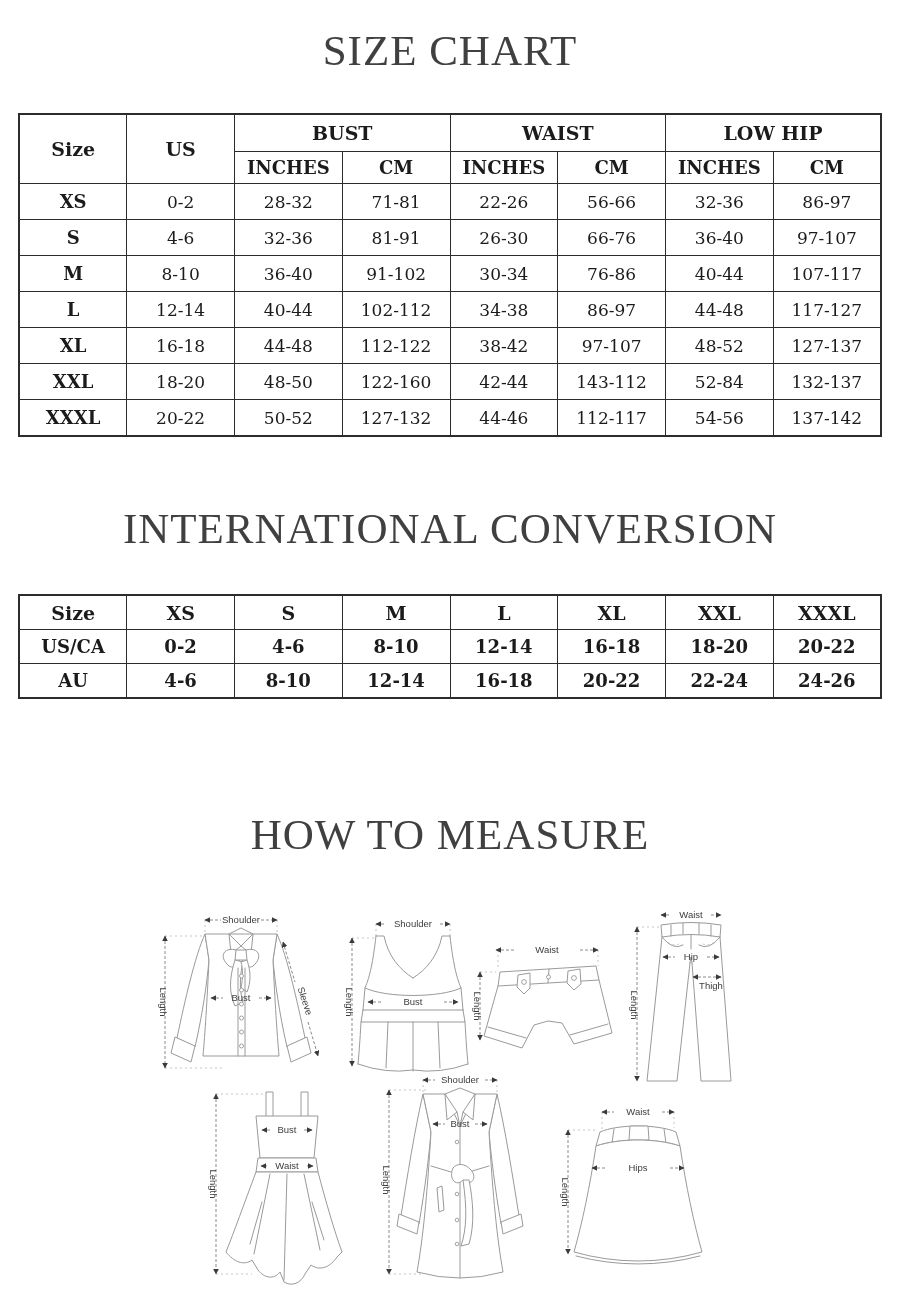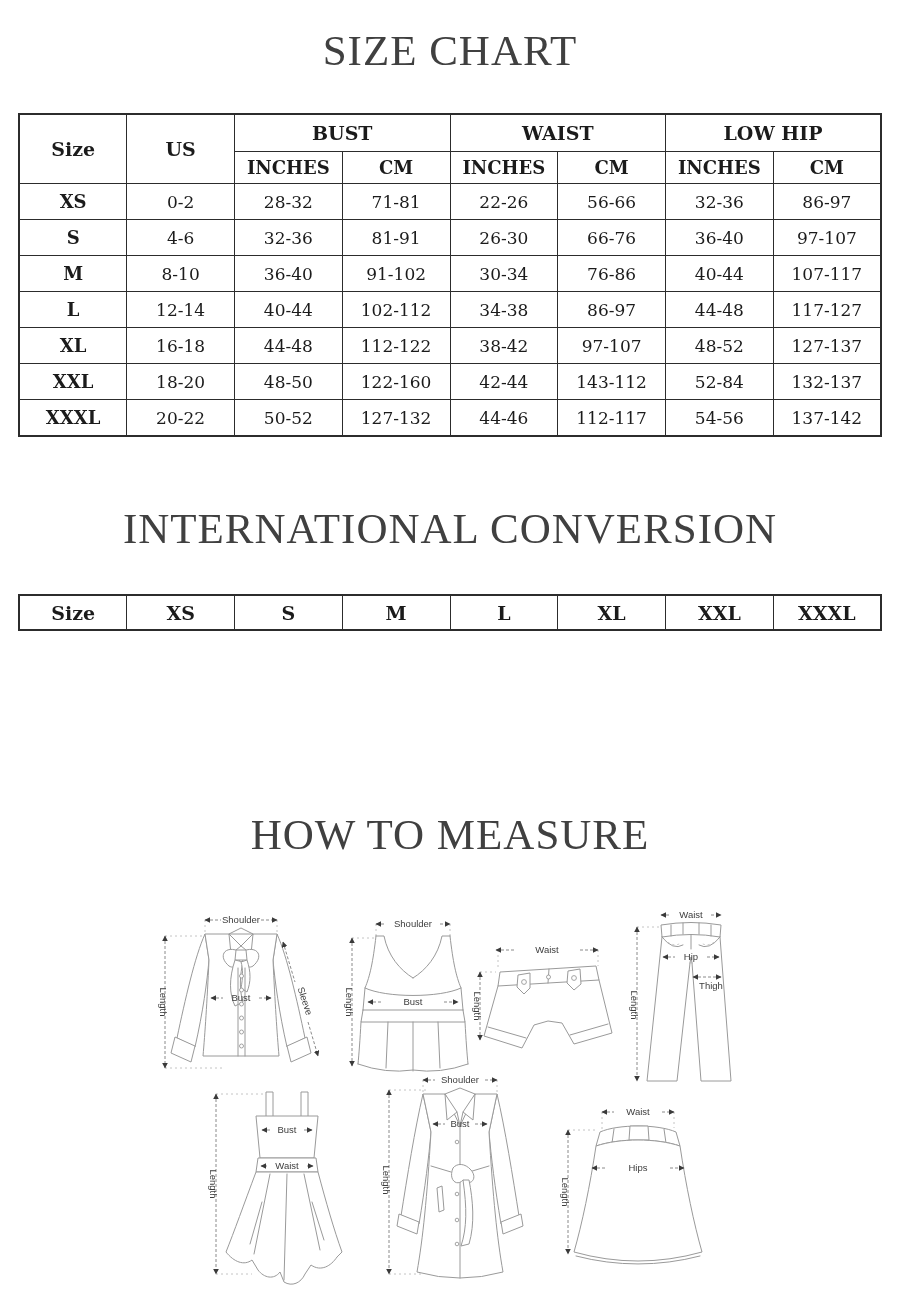--- a/index.html
+++ b/index.html
@@ -147,20 +147,40 @@
   <tbody>
       <tr>
     <th>Size</th>
     <th>XS</th>
     <th>S</th>
     <th>M</th>
     <th>L</th>
     <th>XL</th>
     <th>XXL</th>
     <th>XXXL</th>
+  </tr>
+  <tr>
+    <td>US/CA</td>
+    <td>0-2</td>
+    <td>4-6</td>
+    <td>8-10</td>
+    <td>12-14</td>
+    <td>16-18</td>
+    <td>18-20</td>
+    <td>20-22</td>
+  </tr>
+  <tr>
+    <td>AU</td>
+    <td>4-6</td>
+    <td>8-10</td>
+    <td>12-14</td>
+    <td>16-18</td>
+    <td>20-22</td>
+    <td>22-24</td>
+    <td>24-26</td>
   </tr>
 </tbody>
   </table>
 
 <div id="title-howto" class="title">HOW TO MEASURE</div>
 
 <div class="diagram" style="left:155px; top:908px; width:175px; height:172px;">
 <svg width="175" height="172" viewBox="0 0 175 172">
   <defs>
         <marker id="ah1" viewBox="0 0 10 10" refX="9" refY="5" markerWidth="6.5" markerHeight="6.5" orient="auto-start-reverse">

